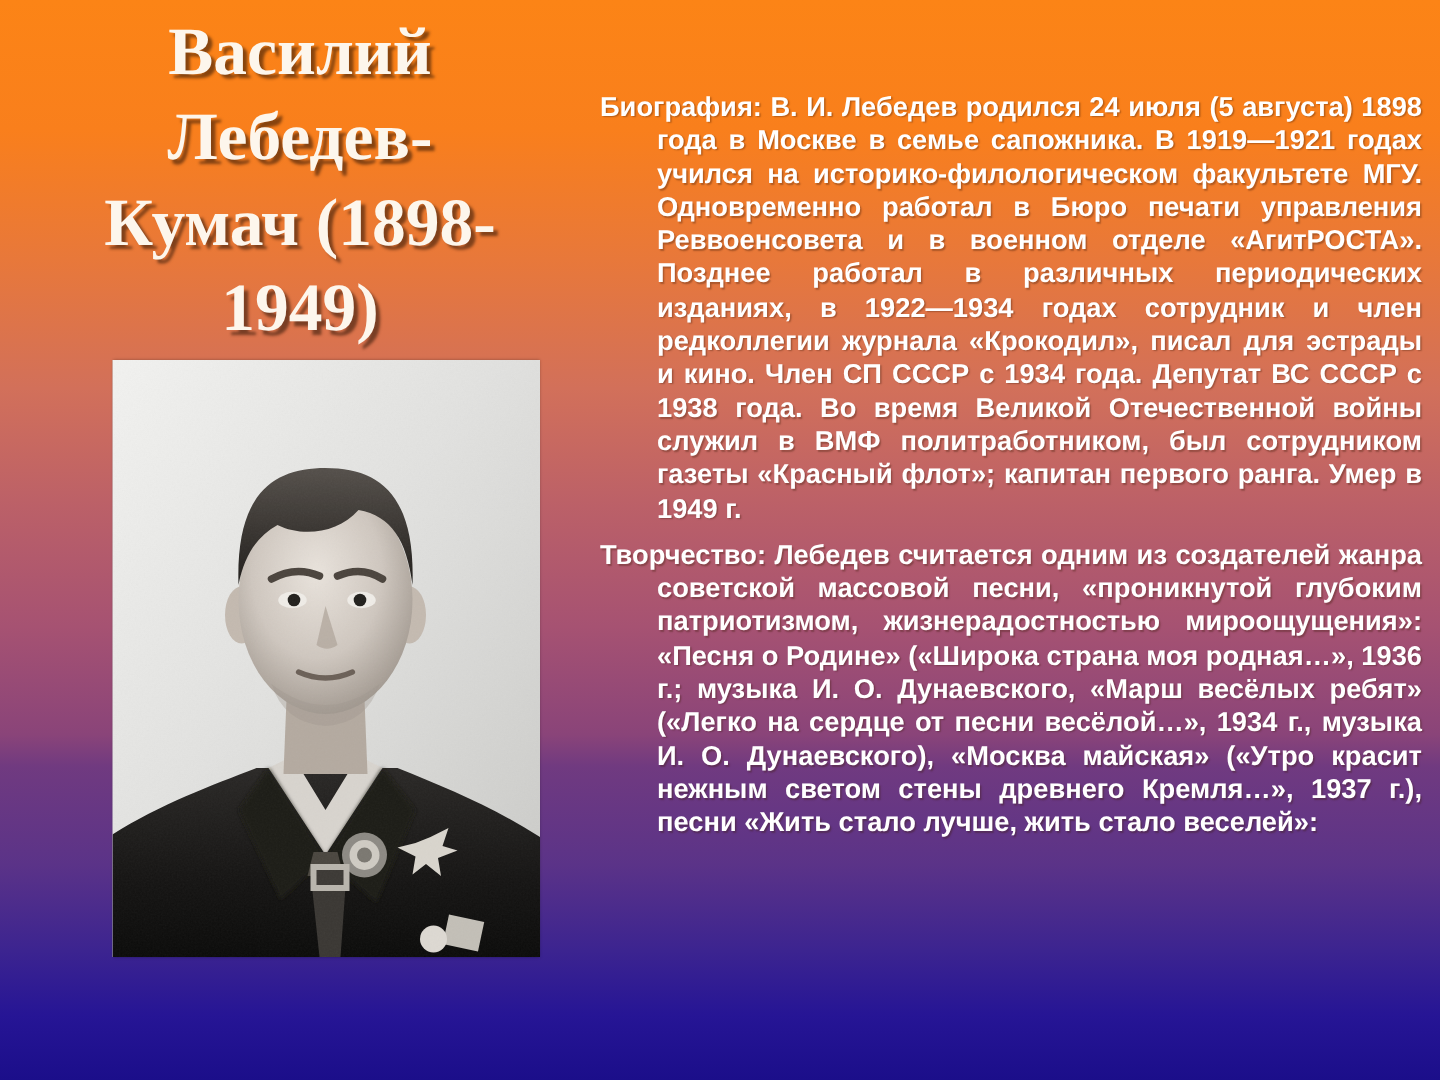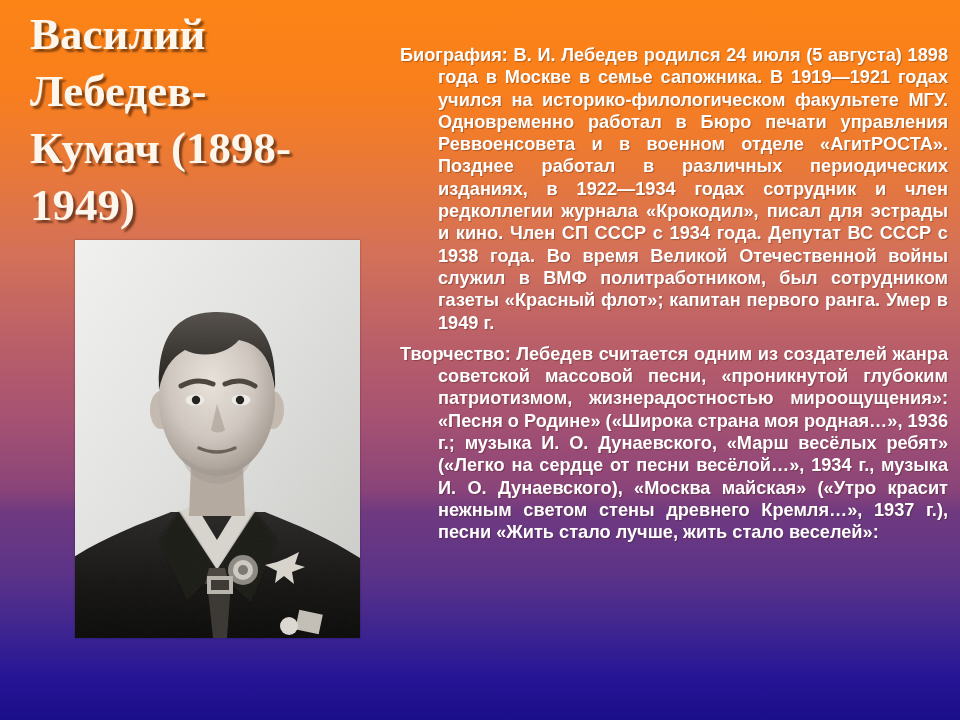--- a/index.html
+++ b/index.html
@@ -25,24 +25,24 @@
       #5B3388 80%,
       #3C2490 88%,
       #261595 94%,
       #1B0E8A 100%);
     font-family: "Liberation Sans", sans-serif;
   }
 
   
   #title-block {
     position: absolute;
-    left: 30px;
+    left: 14px;
     top: 6px;
     width: 372px;
-    text-align: left;
+    text-align: center;
   }
   #title-text {
     font-family: "Liberation Serif", serif;
     font-size: 45px;
     line-height: 57px;
     color: #FDF6EC;
     letter-spacing: 0px;
     text-shadow: 3px 3px 2px rgba(40,18,5,0.55);
     white-space: pre-line;
     margin: 0;
@@ -69,21 +69,21 @@
     width: 548px;
   }
   .para {
     color: #FFFFFF;
     font-family: "Liberation Sans", sans-serif;
     font-weight: bold;
     font-size: 18.2px;
     line-height: 22.3px;
     text-align: justify;
     text-shadow: 1px 1px 1px rgba(60,25,10,0.35);
-    margin: 0 0 0 0;
+    margin: 16px 0 0 0;
     padding-left: 38px;
     text-indent: -38px;
   }
   .para + .para { margin-top: 9px; }
 </style>
 </head>
 <body>
 
 <div id="slide">
 

